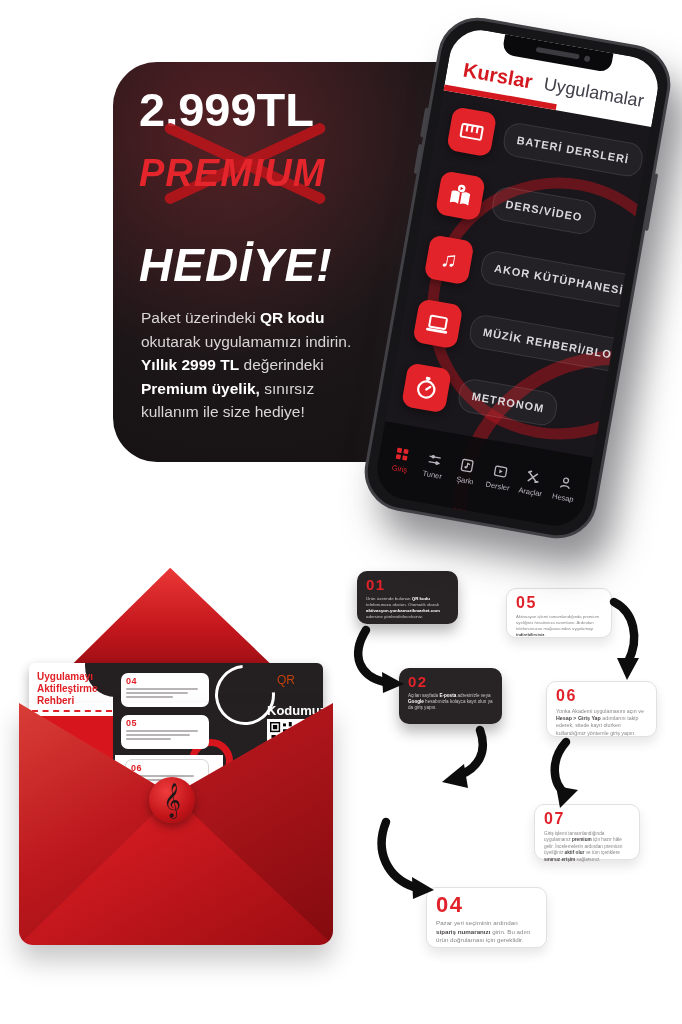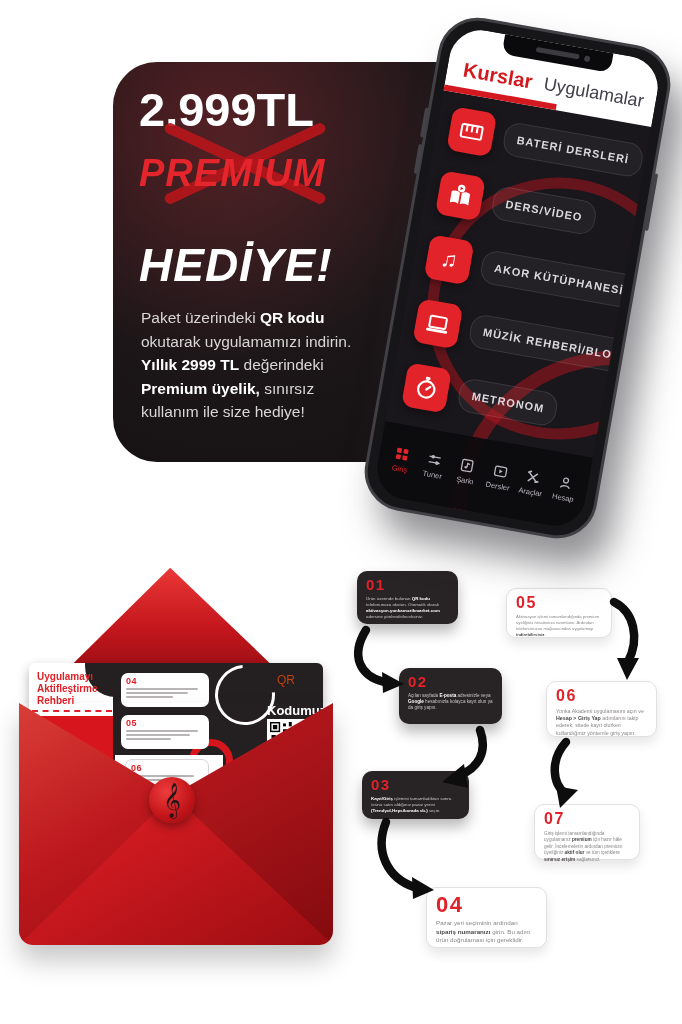--- a/index.html
+++ b/index.html
@@ -365,24 +365,20 @@
     <div class="step dark" style="left:69px;top:108px;width:103px;height:56px;">
       <div class="num">02</div>
       <div class="tiny" style="font-size:9.2px;"><span>Açılan sayfada </span><b>E-posta</b><span> adresinizle veya </span><b>Google</b><span> hesabınızla kolayca kayıt olun ya da giriş yapın.</span></div>
     </div>
 
     <div class="step light" style="left:216px;top:121px;width:111px;height:56px;">
       <div class="num">06</div>
       <div class="tiny" style="font-size:10.6px;"><span>Yonka Akademi uygulamasını açın ve </span><b>Hesap &gt; Giriş Yap</b><span> adımlarını takip ederek, sitede kayıt olurken kullandığınız yöntemle giriş yapın.</span></div>
     </div>
 
-    <div class="step dark" style="left:32px;top:211px;width:107px;height:48px;">
-      <div class="num">03</div>
-      <div class="tiny" style="font-size:8.8px;"><b>Kayıt/Giriş</b><span> işlemini tamamladıktan sonra ürünü satın aldığınız pazar yerini </span><b>(Trendyol,Hepsiburada vb.)</b><span> seçin.</span></div>
-    </div>
 
     <div class="step light" style="left:204px;top:244px;width:106px;height:56px;">
       <div class="num">07</div>
       <div class="tiny" style="font-size:9.4px;"><span>Giriş işlemi tamamlandığında uygulamanız </span><b>premium</b><span> için hazır hâle gelir. İncelemelerin ardından premium üyeliğiniz </span><b>aktif olur</b><span> ve tüm içeriklere </span><b>sınırsız erişim</b><span> sağlarsınız.</span></div>
     </div>
 
     <div class="step light big" style="left:96px;top:327px;width:121px;height:61px;">
       <div class="num">04</div>
       <div class="tiny" style="font-size:12.4px;"><span>Pazar yeri seçiminin ardından </span><b>sipariş numaranızı</b><span> girin. Bu adım ürün doğrulaması için gereklidir.</span></div>
     </div>

